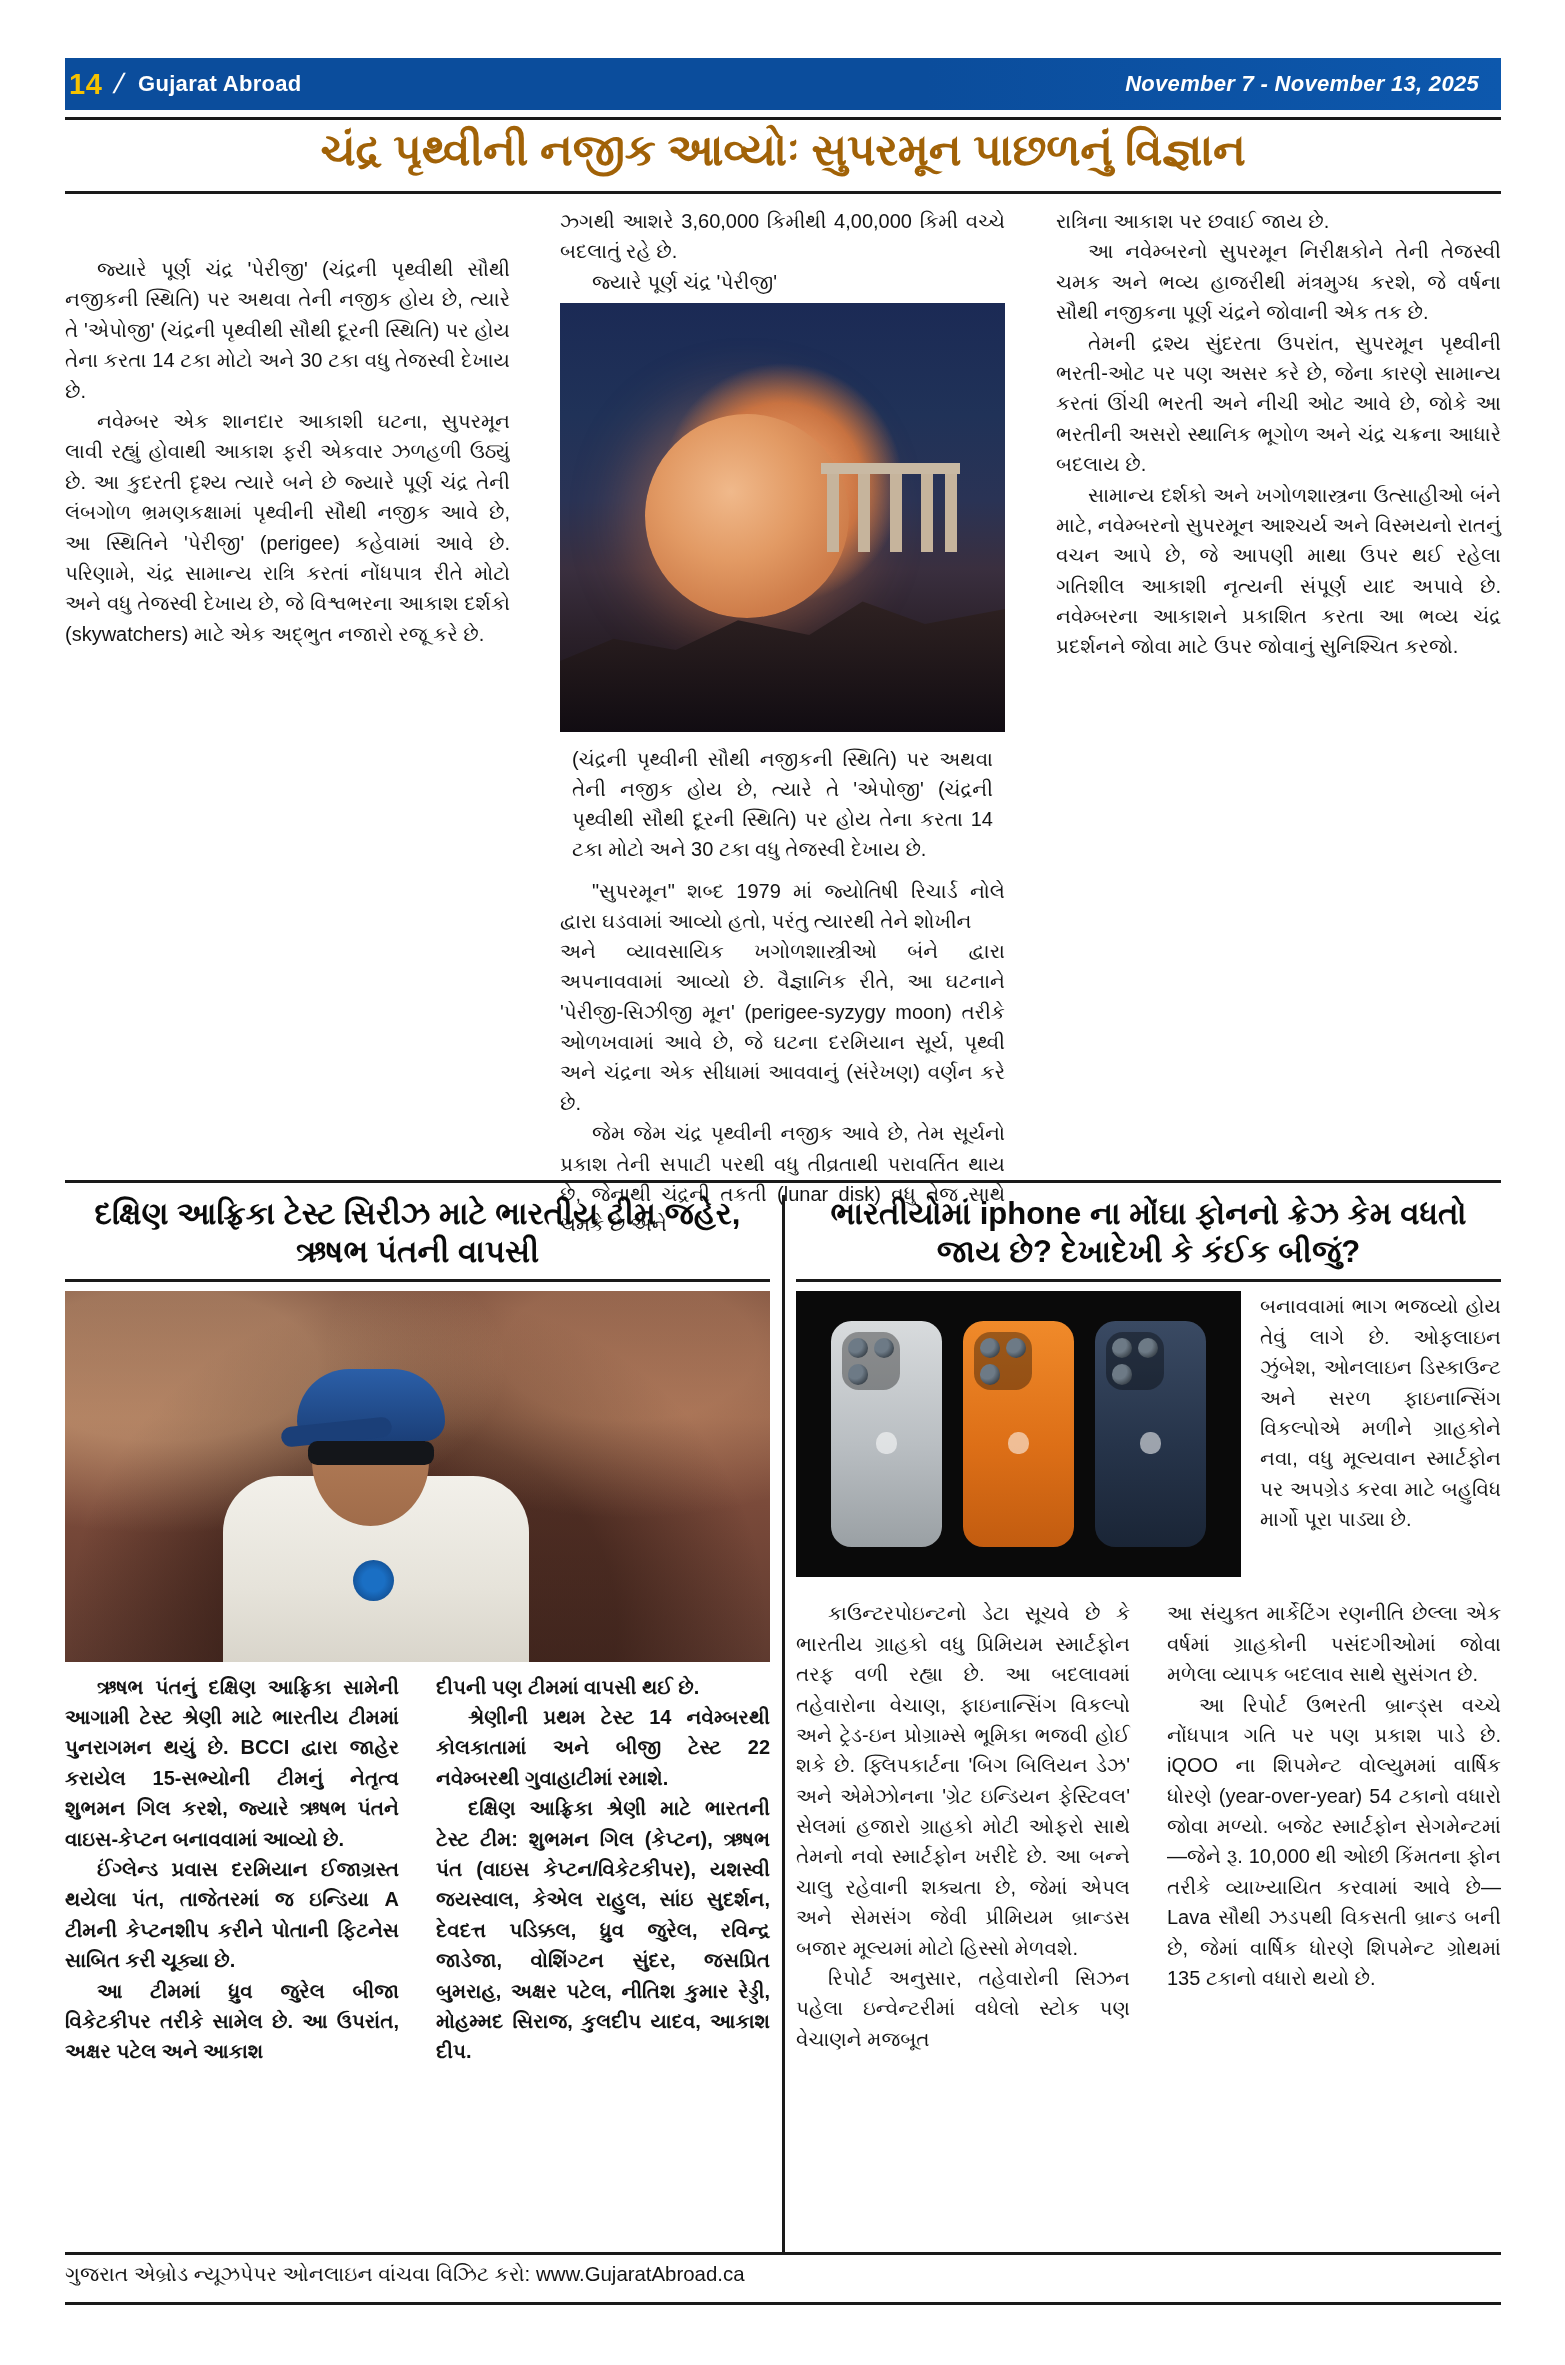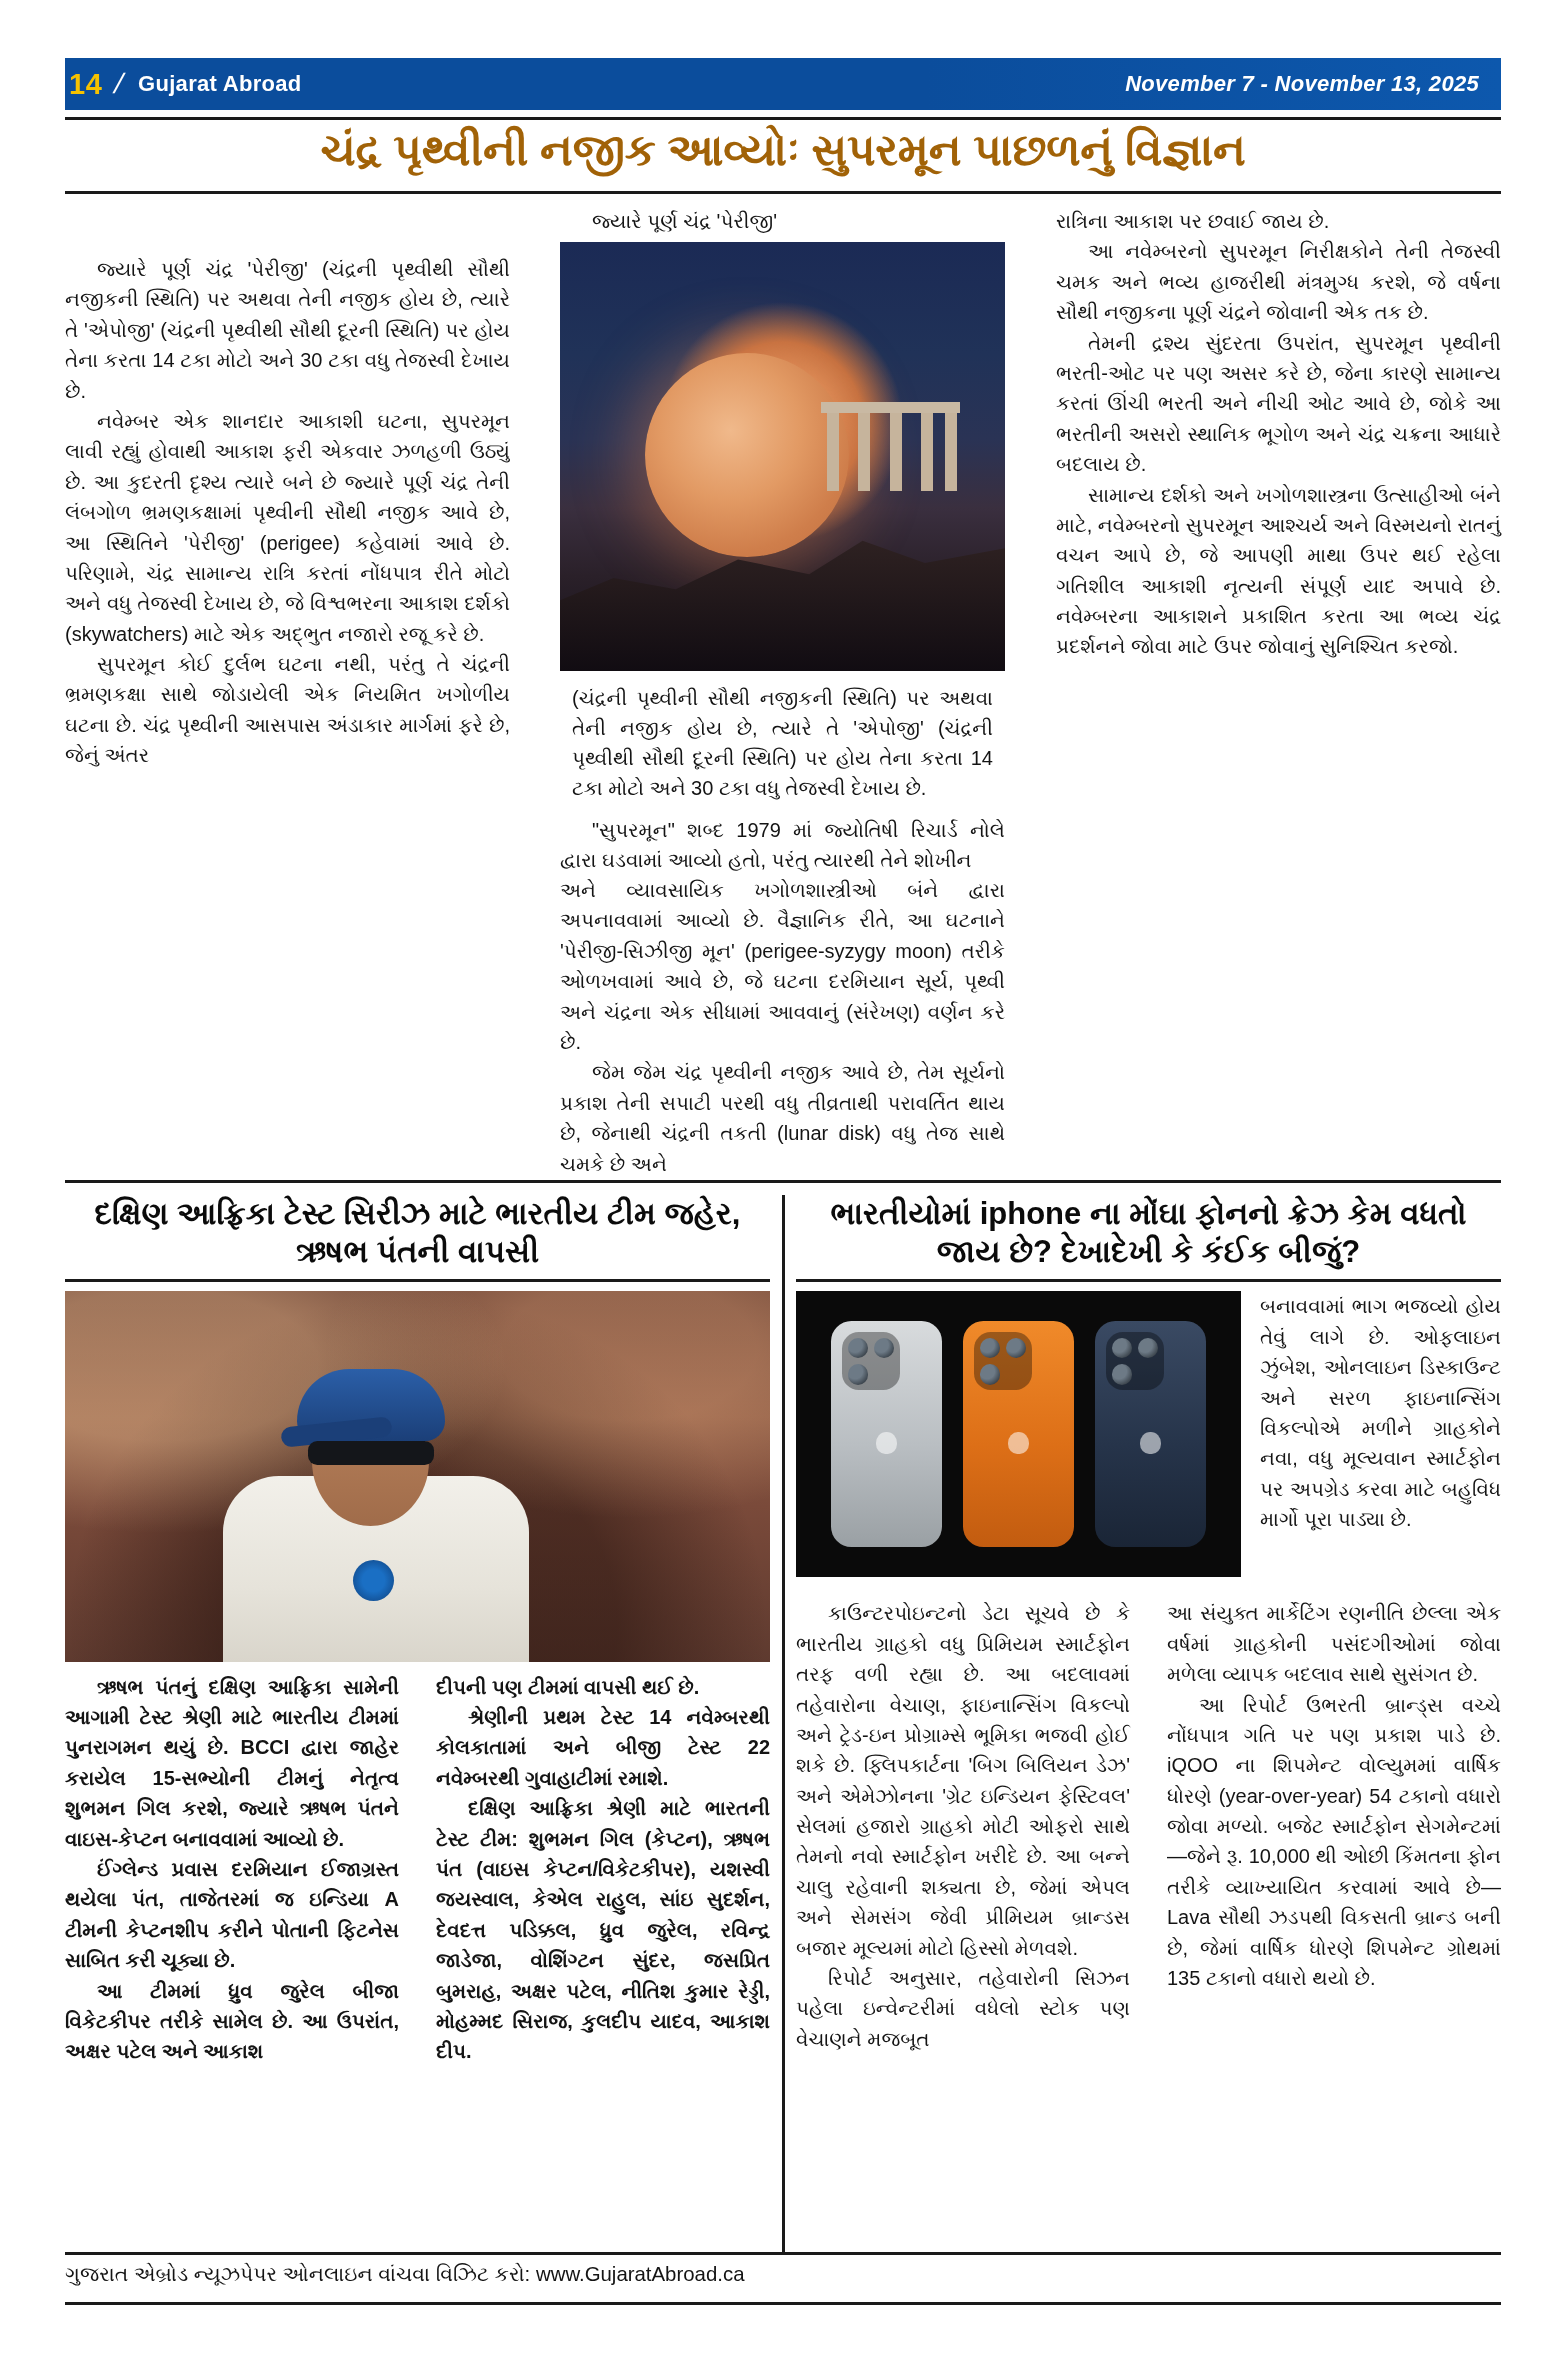--- a/index.html
+++ b/index.html
@@ -208,26 +208,26 @@
 
   <div class="main-headline">ચંદ્ર પૃથ્વીની નજીક આવ્યોઃ સુપરમૂન પાછળનું વિજ્ઞાન</div>
   <div class="rule-under-headline"></div>
 
   <div class="top-article">
 
     <div class="col c1">
       <div class="bodytext">
         <p>જ્યારે પૂર્ણ ચંદ્ર 'પેરીજી' (ચંદ્રની પૃથ્વીથી સૌથી નજીકની સ્થિતિ) પર અથવા તેની નજીક હોય છે, ત્યારે તે 'એપોજી' (ચંદ્રની પૃથ્વીથી સૌથી દૂરની સ્થિતિ) પર હોય તેના કરતા 14 ટકા મોટો અને 30 ટકા વધુ તેજસ્વી દેખાય છે.</p>
         <p>નવેમ્બર એક શાનદાર આકાશી ઘટના, સુપરમૂન લાવી રહ્યું હોવાથી આકાશ ફરી એકવાર ઝળહળી ઉઠ્યું છે. આ કુદરતી દૃશ્ય ત્યારે બને છે જ્યારે પૂર્ણ ચંદ્ર તેની લંબગોળ ભ્રમણકક્ષામાં પૃથ્વીની સૌથી નજીક આવે છે, આ સ્થિતિને 'પેરીજી' (perigee) કહેવામાં આવે છે. પરિણામે, ચંદ્ર સામાન્ય રાત્રિ કરતાં નોંધપાત્ર રીતે મોટો અને વધુ તેજસ્વી દેખાય છે, જે વિશ્વભરના આકાશ દર્શકો (skywatchers) માટે એક અદ્ભુત નજારો રજૂ કરે છે.</p>
-        <p>સુપરમૂન કોઈ દુર્લભ ઘટના નથી, પરંતુ તે ચંદ્રની ભ્રમણકક્ષા સાથે જોડાયેલી એક નિયમિત ખગોળીય ઘટના છે. ચંદ્ર પૃથ્વીની આસપાસ અંડાકાર માર્ગમાં ફરે છે, જેનું અંતર</p>
       </div>
     </div>
 
     <div class="col c2">
       <div class="bodytext">
+        <p class="noindent">ઝ્ગથી આશરે 3,60,000 કિમીથી 4,00,000 કિમી વચ્ચે બદલાતું રહે છે.</p>
         <p>જ્યારે પૂર્ણ ચંદ્ર 'પેરીજી'</p>
       </div>
       <div class="moon-photo">
         <div class="moon-disk"></div>
         <div class="temple">
           <div class="roof"></div>
           <div class="pillar" style="left:5.6px"></div>
           <div class="pillar" style="left:37px"></div>
           <div class="pillar" style="left:69px"></div>
           <div class="pillar" style="left:100px"></div>

